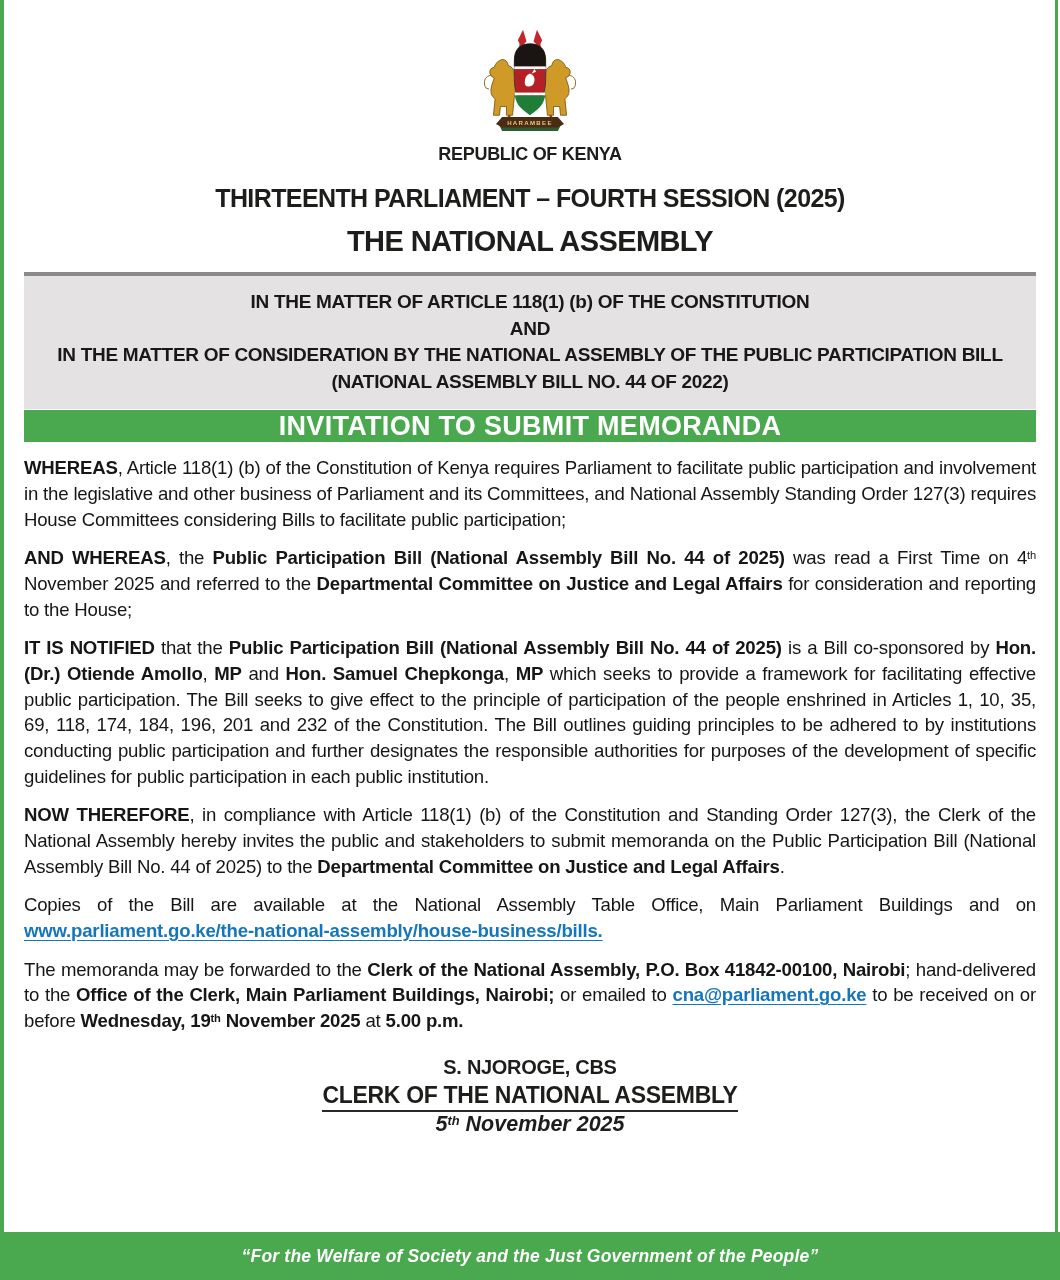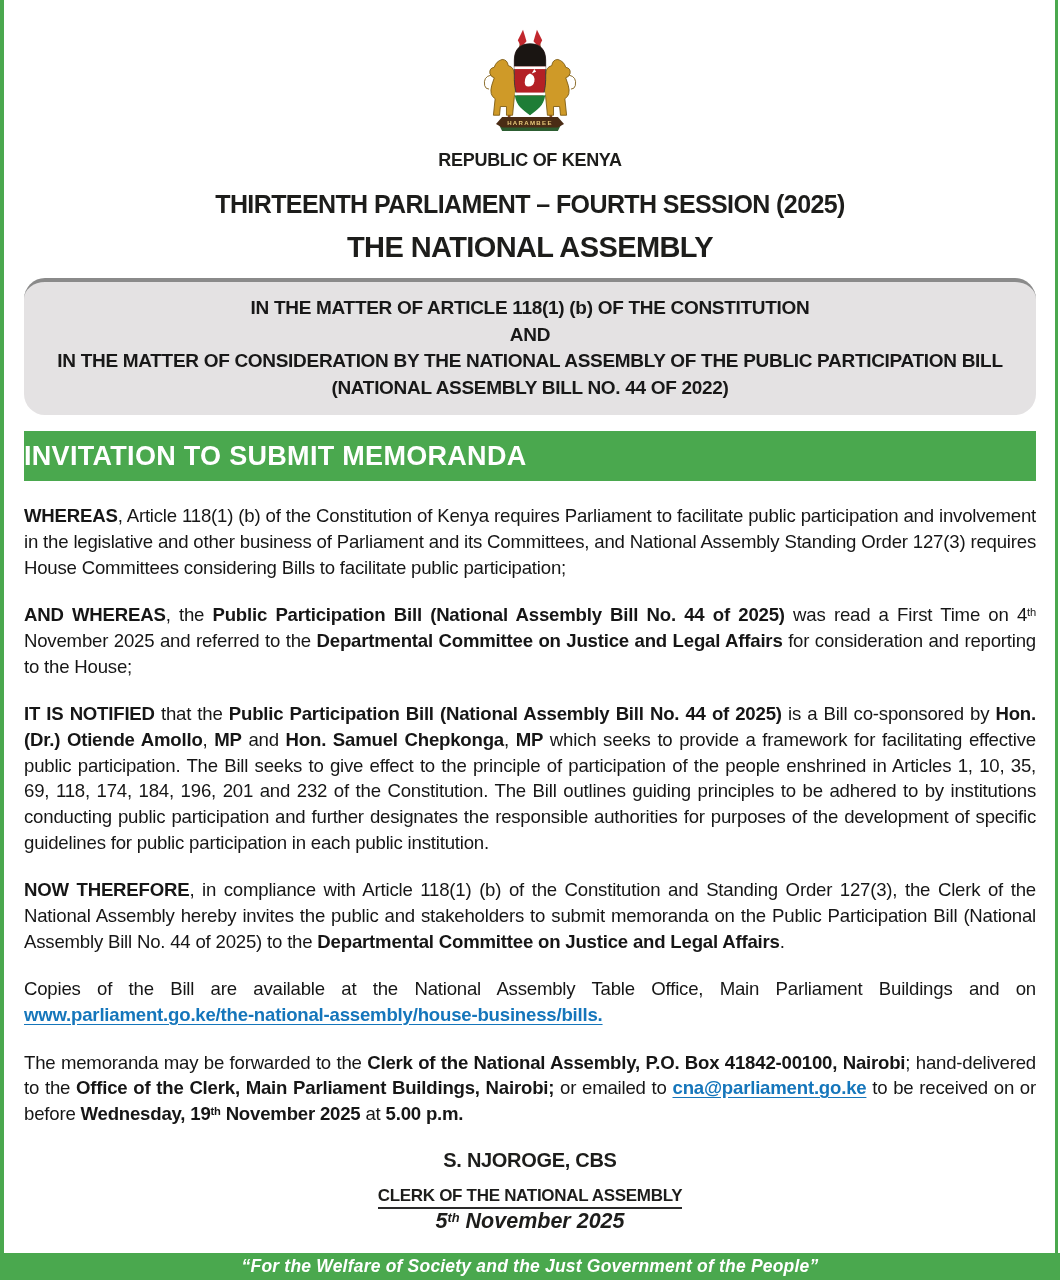--- a/index.html
+++ b/index.html
@@ -16,40 +16,40 @@
   }
   *{margin:0;padding:0;box-sizing:border-box;}
   html,body{background:#fff;}
   body{font-family:"Liberation Sans","DejaVu Sans",sans-serif;color:var(--ink);}
   .page{position:relative;width:1060px;height:1280px;background:#fff;overflow:hidden;}
   .edge{position:absolute;top:0;bottom:0;background:var(--green);}
   .edge.left{left:0;width:4px;}
   .edge.right{right:2px;width:3px;}
   .content{position:relative;margin:0 24px;width:1012px;}
   .crest-wrap{text-align:center;padding-top:26px;}
-  .h-republic{text-align:center;font-weight:bold;font-size:18px;letter-spacing:-0.3px;margin-top:6px;}
+  .h-republic{text-align:center;font-weight:bold;font-size:18px;letter-spacing:-0.3px;}
   .h-parliament{text-align:center;font-weight:bold;font-size:25px;letter-spacing:-0.6px;margin-top:19px;}
   .h-assembly{text-align:center;font-weight:bold;font-size:29px;letter-spacing:-0.6px;margin-top:12px;}
   .matter-box{margin-top:14px;background:var(--gray-box);border-top:4px solid var(--gray-border);
-    padding:13px 10px 14px;text-align:center;border-radius:21px;}
+    padding:13px 10px 14px;text-align:center;}
   .matter-line{font-weight:bold;font-size:19px;letter-spacing:-0.3px;line-height:1.4;color:#181818;}
-  .banner{margin-top:16px;background:var(--green);height:50px;display:flex;align-items:center;justify-content:flex-start;}
+  .banner{margin-top:1px;background:var(--green);height:32px;display:flex;align-items:center;justify-content:center;}
   .banner span{color:#fff;font-weight:bold;font-size:27px;letter-spacing:0.3px;}
   .body-text{margin-top:4px;}
-  .para{text-align:justify;font-size:18.6px;line-height:1.38;margin-top:22px;letter-spacing:-0.2px;color:#161616;}
+  .para{text-align:justify;font-size:18.6px;line-height:1.38;margin-top:13px;letter-spacing:-0.2px;color:#161616;}
   .b{font-weight:bold;}
   .i{font-style:italic;}
   .sup{font-size:60%;position:relative;top:-0.45em;}
   .lnk{color:var(--link);font-weight:bold;text-decoration:underline;text-underline-offset:3px;cursor:pointer;}
   .sig{text-align:center;margin-top:22px;}
   .sig-name{font-weight:bold;font-size:20px;letter-spacing:-0.3px;}
-  .sig-title{display:inline-block;font-weight:bold;font-size:17px;letter-spacing:-0.3px;
-    border-bottom:2.5px solid #2a2a2a;padding-bottom:1px;margin-top:14px;}
+  .sig-title{display:inline-block;font-weight:bold;font-size:23px;letter-spacing:-0.3px;
+    border-bottom:2.5px solid #2a2a2a;padding-bottom:1px;margin-top:3px;}
   .sig-date{font-size:21.5px;}
-  .footer{position:absolute;left:0;right:0;bottom:0;height:27px;background:var(--green);
+  .footer{position:absolute;left:0;right:0;bottom:0;height:48px;background:var(--green);
     display:flex;align-items:center;justify-content:center;}
   .footer span{color:#fff;font-weight:bold;font-style:italic;font-size:17.5px;letter-spacing:0.2px;}
 </style>
 </head>
 <body>
 
 <div class="page">
   <div class="edge left"></div>
   <div class="edge right"></div>
 

